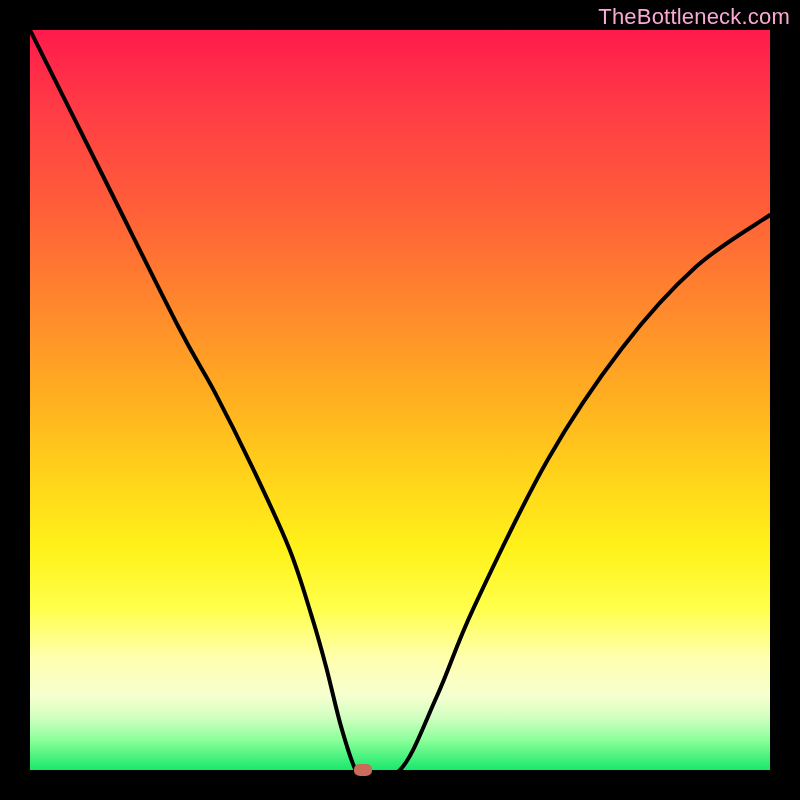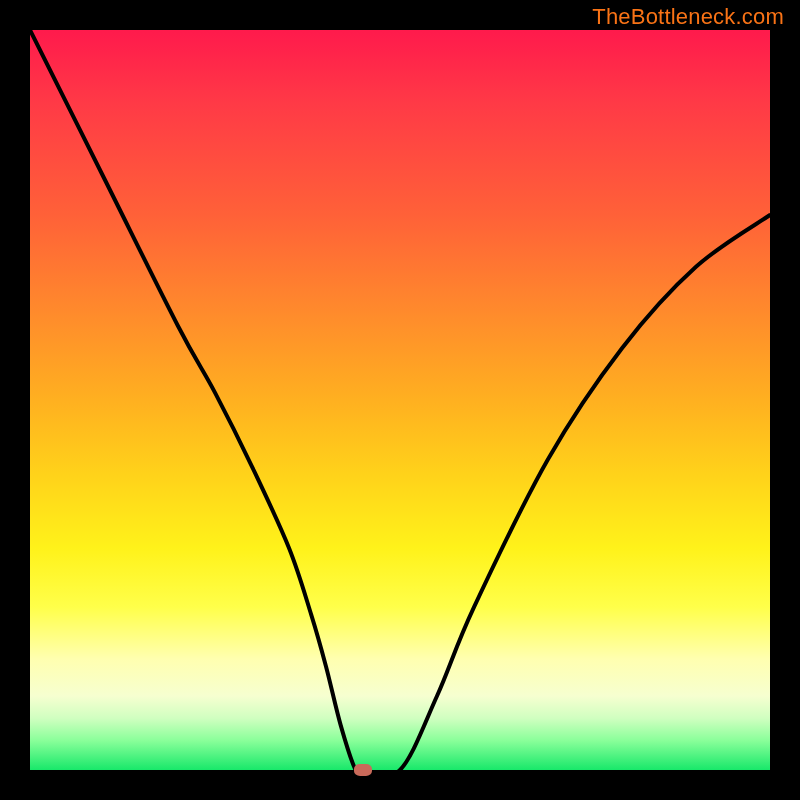--- a/index.html
+++ b/index.html
@@ -51,22 +51,22 @@
     position: absolute;
     width: 18px;
     height: 12px;
     border-radius: 6px / 5px;
     background: #c96a5a;
     transform: translate(-50%, -50%);
   }
   .watermark {
     position: absolute;
     top: 4px;
-    right: 16px;
-    color: #f97316;
+    right: 10px;
+    color: #f9a8d4;
     font-size: 22px;
     font-weight: 500;
     letter-spacing: 0.2px;
     user-select: none;
   }
 </style>
 </head>
 <body>
 
 <div class="frame">

